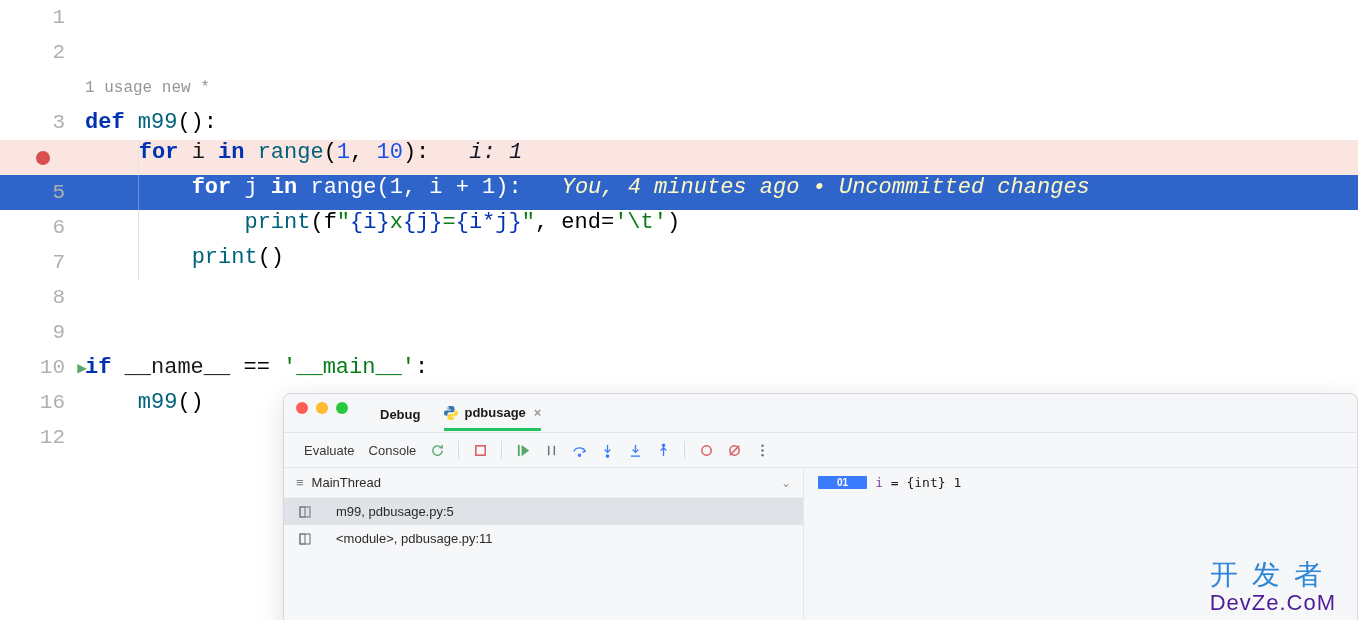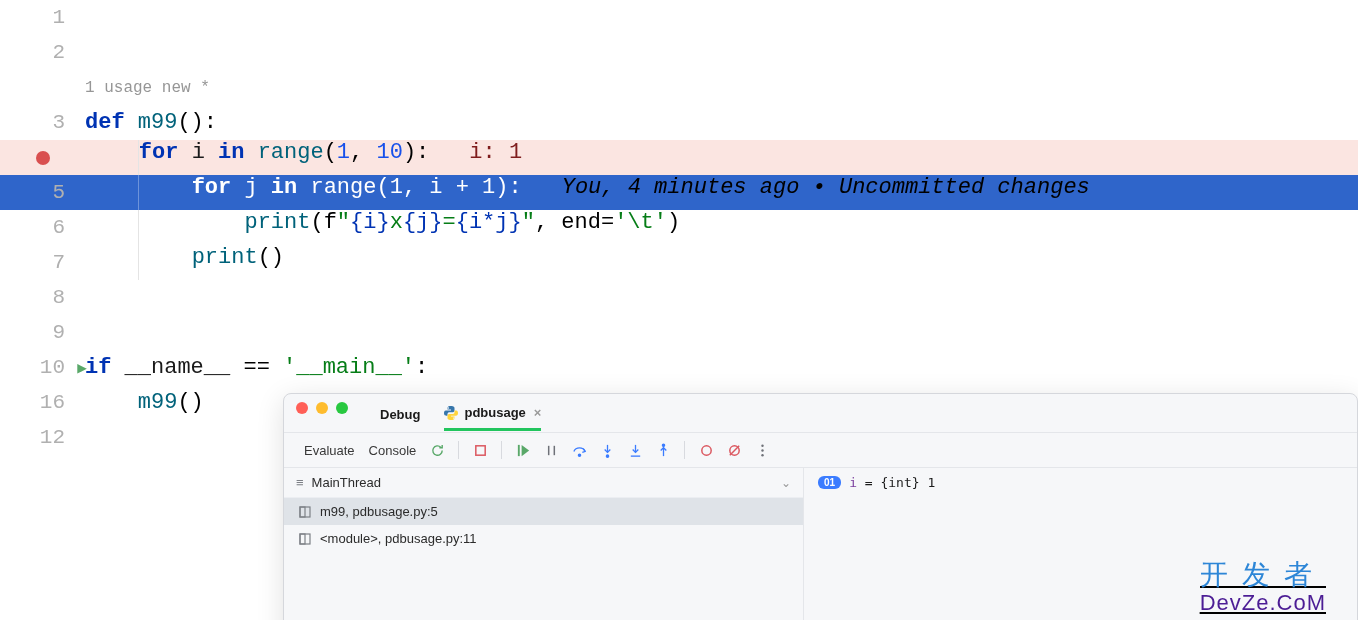--- a/index.html
+++ b/index.html
@@ -9,28 +9,28 @@
   .gutter { width: 85px; display: flex; align-items: center; justify-content: flex-end; padding-right: 20px; color: #b0b0b0; font-size: 21px; position: relative; }
   .gutter .bp { position: absolute; left: 36px; width: 14px; height: 14px; border-radius: 50%; background: #d94f4f; }
   .gutter .run { position: absolute; right: -2px; color: #59a869; font-size: 16px; }
   .code { flex: 1; position: relative; }
   .kw { color: #0033b3; font-weight: bold; }
   .var { color: #1a1a1a; }
   .fn { color: #00627a; }
   .num { color: #1750eb; }
   .str { color: #067d17; }
   .strbrace { color: #0033b3; }
-  .hint { color: #7f1d1d; margin-left: 40px; }
+  .hint { color: #0f172a; font-style: italic; margin-left: 40px; }
   .usage-row { display:flex; align-items:center; height:35px; }
   .usage { color:#969696; font-size:16px; margin-left:85px; }
   .line-bp { background: #fbe5e1; }
   .line-sel { background: #2f65ca; color: #fff; }
   .line-sel .kw { color:#fff; font-weight:bold; }
   .line-sel .fn, .line-sel .num, .line-sel .var { color:#fff; }
-  .line-sel .hint { color:#000000; font-style: italic; text-align: right; }
+  .line-sel .hint { color:#fef9c3; font-style: italic; text-align: right; }
   .indent-guide { border-left: 1px solid #e4e4e4; display:inline-block; height:35px; vertical-align:top; }
   .line-sel .indent-guide { border-left-color: rgba(255,255,255,0.3); }
 
   
   .debug-window { position: absolute; left: 283px; top: 393px; width: 1075px; height: 269px; background: #f6f7f9; border: 1px solid #d5d7dc; border-radius: 8px; box-shadow: 0 6px 28px rgba(0,0,0,0.12); font-family: -apple-system, "Helvetica Neue", Arial, sans-serif; font-size: 13px; color: #1c1c1c; }
   .traffic { position: absolute; top: 8px; left: 12px; display:flex; gap:8px; }
   .tdot { width:12px; height:12px; border-radius:50%; }
   .td-r { background:#ff5f57; } .td-y{ background:#febc2e; } .td-g{ background:#28c840; }
   .dbg-tabs { display:flex; align-items:center; gap:24px; padding: 10px 16px 0 16px; margin-left: 80px; height: 38px; }
   .dbg-tab { display:flex; align-items:center; gap:6px; padding-bottom:8px; color:#5a5a5a; }
@@ -43,30 +43,30 @@
   .tool-btn { width:22px; height:22px; display:flex; align-items:center; justify-content:center; color:#6e7178; }
   .tool-btn svg { width:15px; height:15px; }
   .tool-btn.red { color:#db5860; }
   .tool-btn.green { color:#59a869; }
   .tool-btn.blue { color:#3b7cff; }
   .panes { display:flex; height: calc(100% - 38px - 36px); }
   .frames { width: 520px; border-right:1px solid #e4e6ea; }
   .thread-row { display:flex; align-items:center; justify-content:space-between; padding:7px 12px; border-bottom:1px solid #eceef2; background:#f6f7f9; }
   .thread-row .left { display:flex; align-items:center; gap:8px; color:#2b2b2b; }
   .chev { color:#9a9a9a; font-size:12px; }
-  .frame { display:flex; align-items:center; gap:8px; padding:6px 14px; color:#2b2b2b; }
+  .frame { display:flex; align-items:center; gap:24px; padding:6px 14px; color:#2b2b2b; }
   .frame.sel { background:#dfe3e8; }
   .frame .ficon { width:14px; height:14px; color:#7d8086; display:inline-flex; }
   .vars { flex:1; }
   .eval { padding:7px 14px; color:#9a9ca2; border-bottom:1px solid #eceef2; font-family: Menlo, monospace; font-size:12.5px; letter-spacing:0.2px; }
   .var-row { display:flex; align-items:center; gap:8px; padding:7px 14px; }
-  .badge-int { background:#3b7cff; color:#fff; font-size:10px; font-weight:600; padding:1px 6px; border-radius:6px; }
+  .badge-int { background:#3b7cff; color:#fff; font-size:10px; font-weight:600; padding:1px 19px; border-radius:1px; }
   .var-row .name { color:#7a3e9d; font-family: Menlo, monospace; }
   .var-row .val { color:#1c1c1c; font-family: Menlo, monospace; }
-  .watermark { position:absolute; right:32px; bottom:4px; text-align:right; font-family: "Microsoft YaHei", Arial, sans-serif; text-decoration: underline; }
+  .watermark { position:absolute; right:22px; bottom:4px; text-align:right; font-family: "Microsoft YaHei", Arial, sans-serif; }
   .watermark .cn { color:#2d86d7; font-size:28px; letter-spacing:14px; font-weight:300; }
   .watermark .en { color:#4c1d95; font-size:22px; letter-spacing:1px; margin-top:-4px; font-weight:300; }
 </style>
 </head>
 <body>
 
 <div class="editor">
 
   <div class="line">
     <div class="gutter"><span>1</span></div>

